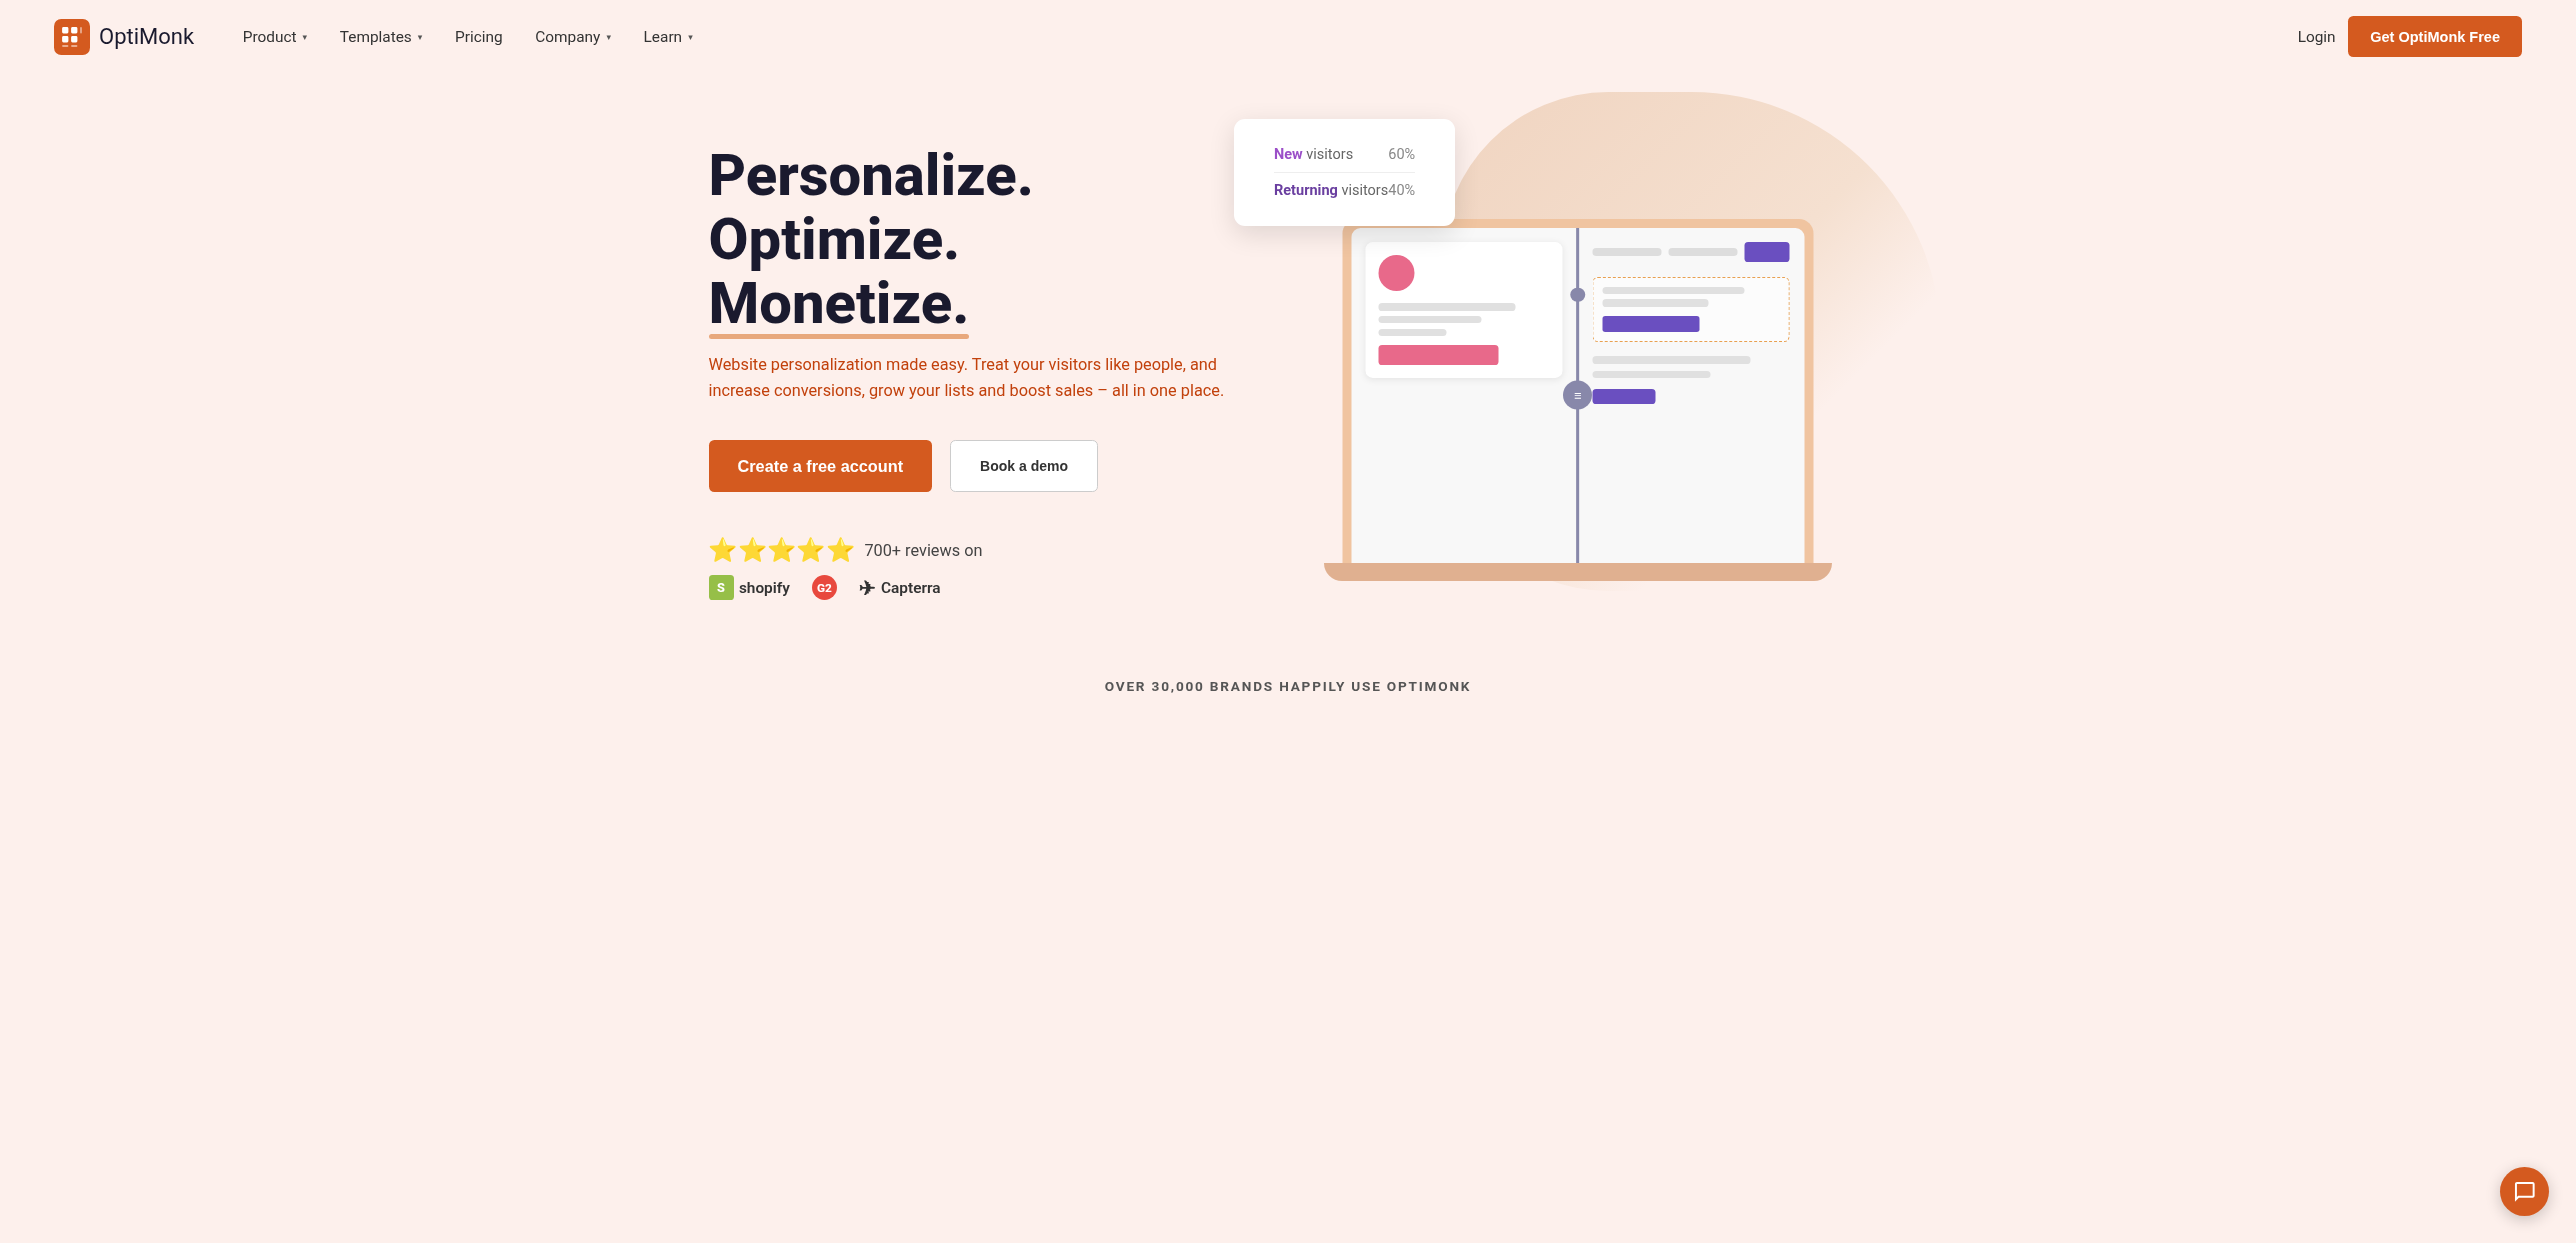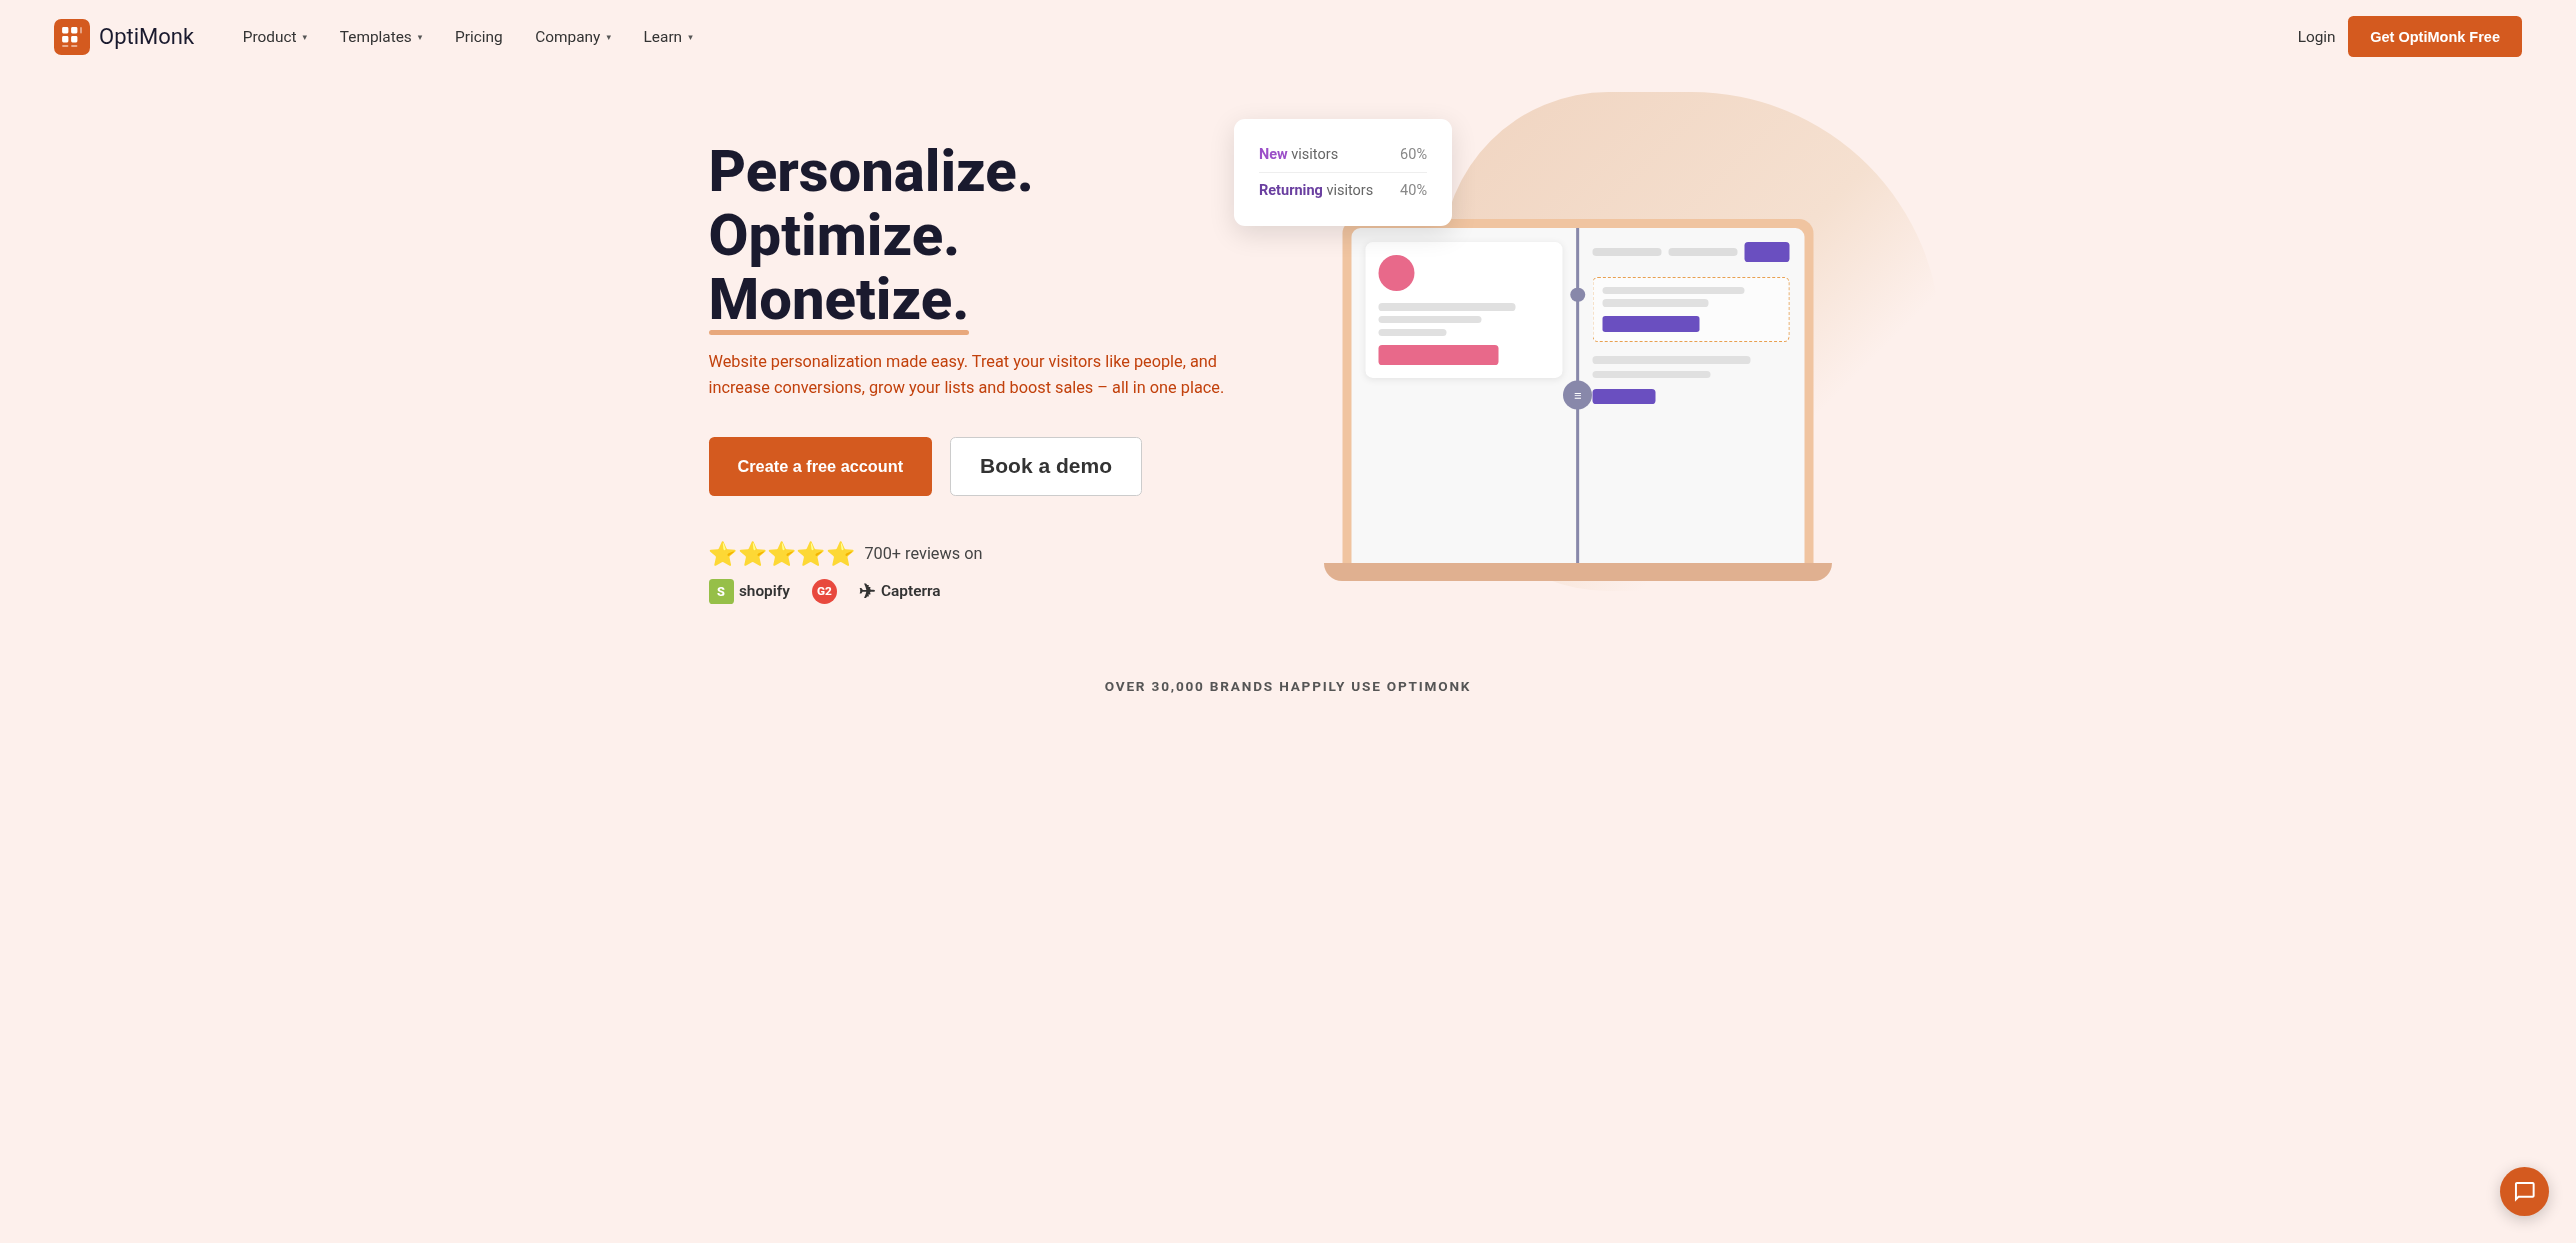--- a/index.html
+++ b/index.html
@@ -137,21 +137,21 @@
       font-size: 16.3px;
       font-weight: 600;
       cursor: pointer;
     }
     .btn-secondary {
       background: white;
       color: #333;
       border: 1.8px solid #ccc;
       border-radius: 5.4px;
       padding: 16.3px 29px;
-      font-size: 21px;
+      font-size: 14px;
       font-weight: 600;
       cursor: pointer;
     }
     .reviews-section {
       display: flex;
       flex-direction: column;
       gap: 11px;
     }
     .stars-row {
       display: flex;
@@ -408,21 +408,21 @@
       z-index: 4;
     }
 
     
     .floating-card {
       position: absolute;
       top: -27px;
       left: -54px;
       background: white;
       border-radius: 11px;
-      padding: 18px 25px;
+      padding: 18px 40px;
       box-shadow: 0 7.3px 27px rgba(0,0,0,0.12);
       min-width: 218px;
       z-index: 5;
     }
     .visitor-row {
       display: flex;
       justify-content: space-between;
       align-items: center;
       padding: 9px 0;
     }

